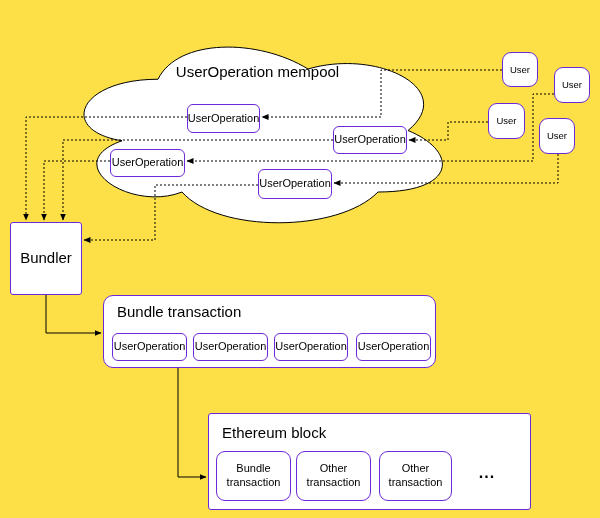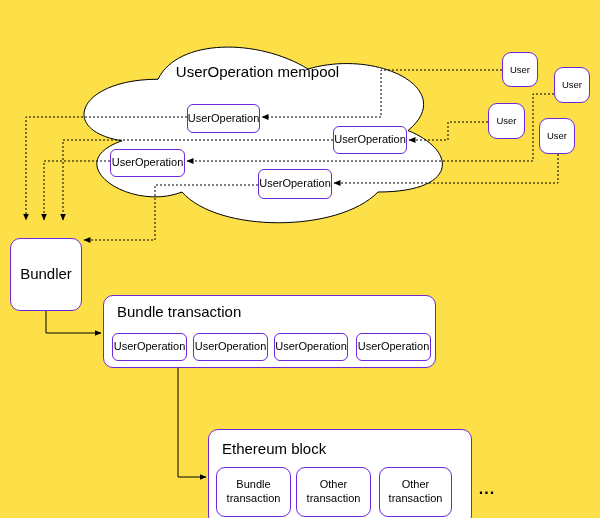--- a/index.html
+++ b/index.html
@@ -30,21 +30,21 @@
     display: flex;
     align-items: center;
     justify-content: center;
     text-align: center;
     line-height: 1.25;
     color: #000000;
   }
   .r6  { border-radius: 6px; }
   .r8  { border-radius: 9px; }
   .r10 { border-radius: 10px; }
-  .r12 { border-radius: 10px; margin-top: 16px; }
+  .r12 { border-radius: 3px; }
   .f9  { font-size: 11px; }
   .f95 { font-size: 9.5px; }
   .f15 { font-size: 15px; }
   .diagram-title {
     position: absolute;
     font-size: 15px;
     text-align: center;
   }
   .container-title {
     position: absolute;
@@ -113,21 +113,21 @@
   <div class="box r12 f15" style="left:10px; top:222px; width:72px; height:73px;">Bundler</div>
 
   <div class="box r10" style="left:103px; top:295px; width:333px; height:73px;">
     <div class="container-title" style="left:13px; top:7px;">Bundle transaction</div>
     <div class="box r6 f9" style="left:8px; top:37px; width:75px; height:28px;">UserOperation</div>
     <div class="box r6 f9" style="left:89px; top:37px; width:75px; height:28px;">UserOperation</div>
     <div class="box r6 f9" style="left:170px; top:37px; width:74px; height:28px;">UserOperation</div>
     <div class="box r6 f9" style="left:252px; top:37px; width:75px; height:28px;">UserOperation</div>
   </div>
 
-  <div class="box r12" style="left:208px; top:413px; width:264px; height:97px;">
+  <div class="box r12" style="left:208px; top:413px; width:323px; height:97px;">
     <div class="container-title" style="left:13px; top:10px;">Ethereum block</div>
     <div class="box r8 f9 pad2" style="left:7px; top:37px; width:75px; height:50px;">Bundle transaction</div>
     <div class="box r8 f9 pad2" style="left:87px; top:37px; width:75px; height:50px;">Other transaction</div>
     <div class="box r8 f9 pad2" style="left:170px; top:37px; width:73px; height:50px;">Other transaction</div>
     <div class="ellipsis" style="left:248px; top:37px; width:60px; height:44px;">...</div>
   </div>
 
 </div>
 
 </body></html>

